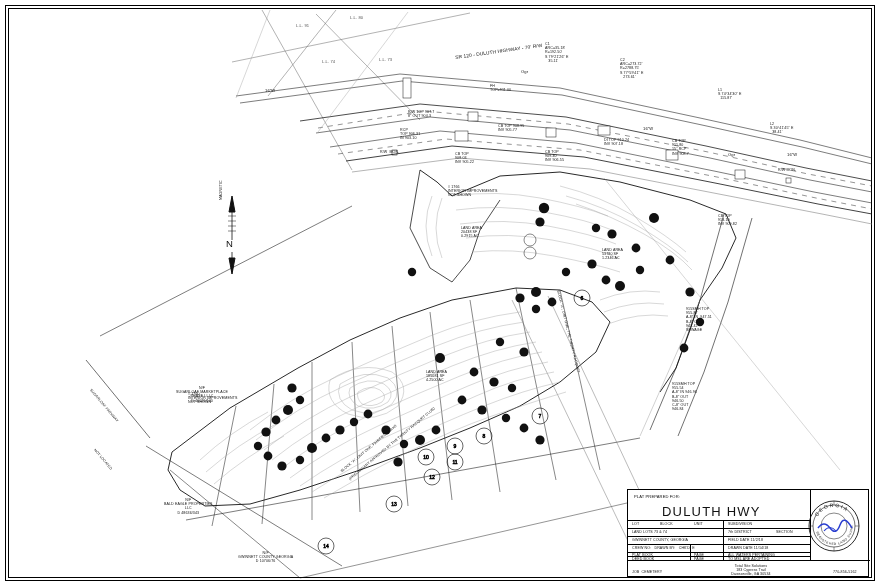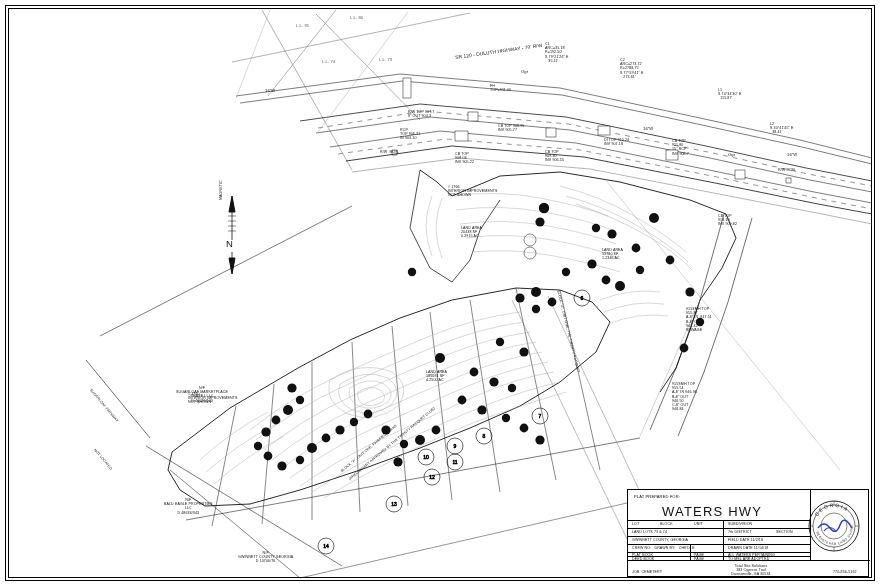--- a/index.html
+++ b/index.html
@@ -366,21 +366,21 @@
     <div style="position:absolute;left:0;top:46px;width:182px;height:0;border-top:.7px solid #000;"></div>
     <div style="position:absolute;left:0;top:54px;width:182px;height:0;border-top:.7px solid #000;"></div>
     <div style="position:absolute;left:0;top:62px;width:182px;height:0;border-top:.7px solid #000;"></div>
     <div style="position:absolute;left:0;top:66px;width:182px;height:0;border-top:.7px solid #000;"></div>
     <div style="position:absolute;left:0;top:70px;width:242px;height:0;border-top:.7px solid #000;"></div>
     <div style="position:absolute;left:182px;top:0;width:0;height:70px;border-left:.7px solid #000;"></div>
     <div style="position:absolute;left:95px;top:30px;width:0;height:40px;border-left:.7px solid #000;"></div>
     <div style="position:absolute;left:62px;top:54px;width:0;height:16px;border-left:.7px solid #000;"></div>
 
     <div class="lbl t45" style="left:6px;top:5px;">PLAT PREPARED FOR:</div>
-    <div class="lbl t13" style="left:34px;top:14px;">WATERS HWY</div>
+    <div class="lbl t13" style="left:34px;top:14px;">DULUTH HWY</div>
 
     <div class="lbl t4" style="left:4px;top:32px;">LOT</div>
     <div class="lbl t4" style="left:32px;top:32px;">BLOCK</div>
     <div class="lbl t4" style="left:66px;top:32px;">UNIT</div>
     <div class="lbl t4" style="left:100px;top:32px;">SUBDIVISION</div>
 
     <div class="lbl t4" style="left:4px;top:40px;">LAND LOTS 73 &amp; 74</div>
     <div class="lbl t4" style="left:100px;top:40px;">7th DISTRICT</div>
     <div class="lbl t4" style="left:148px;top:40px;">SECTION</div>
 

